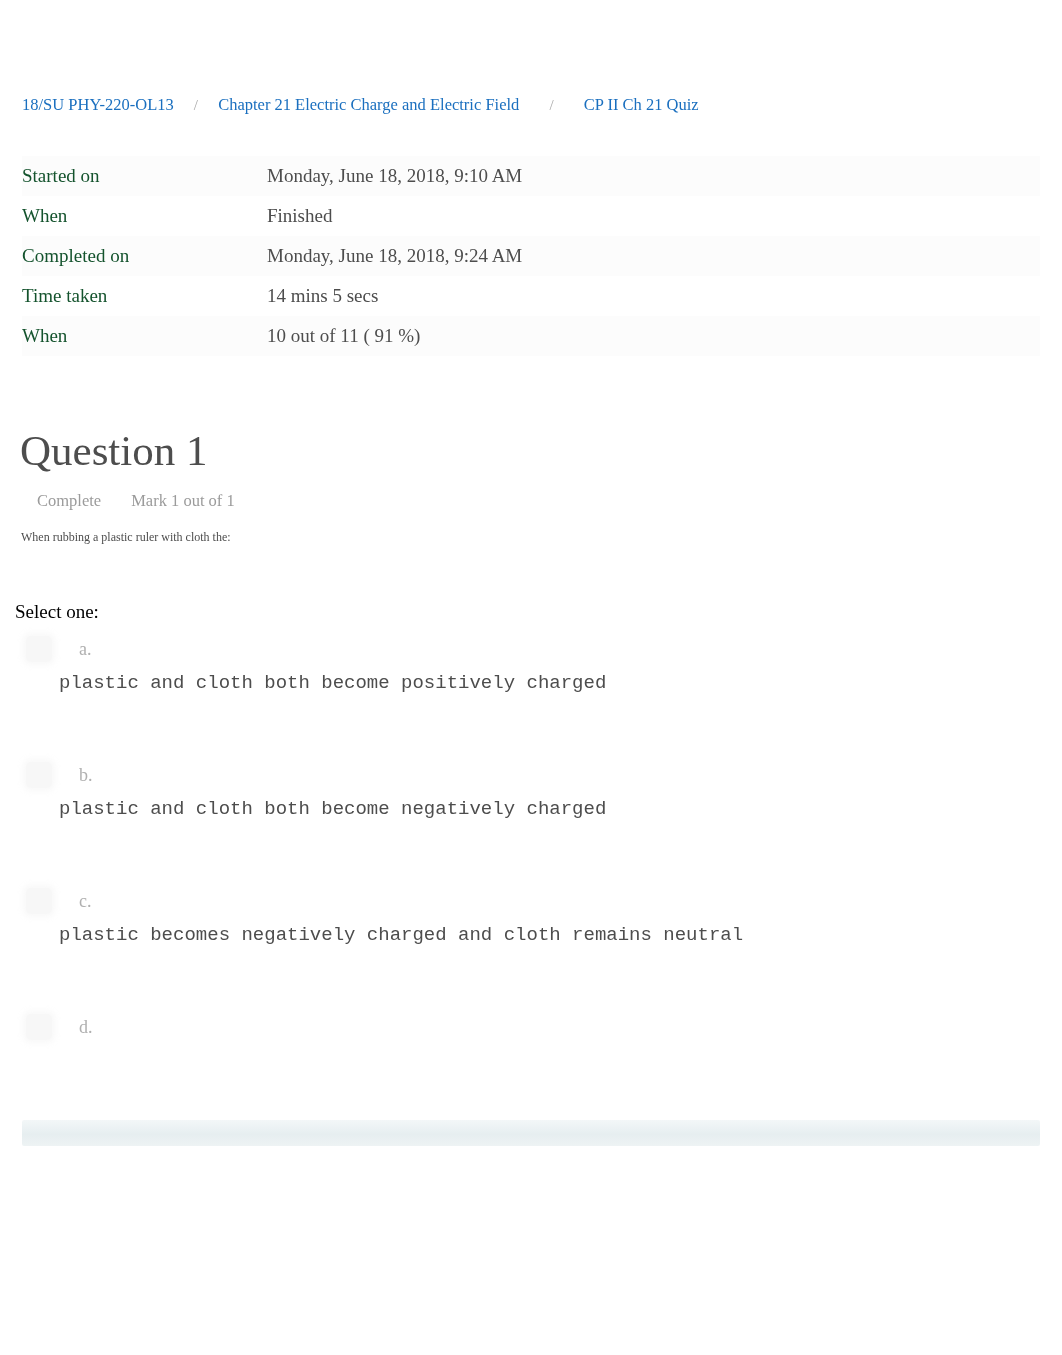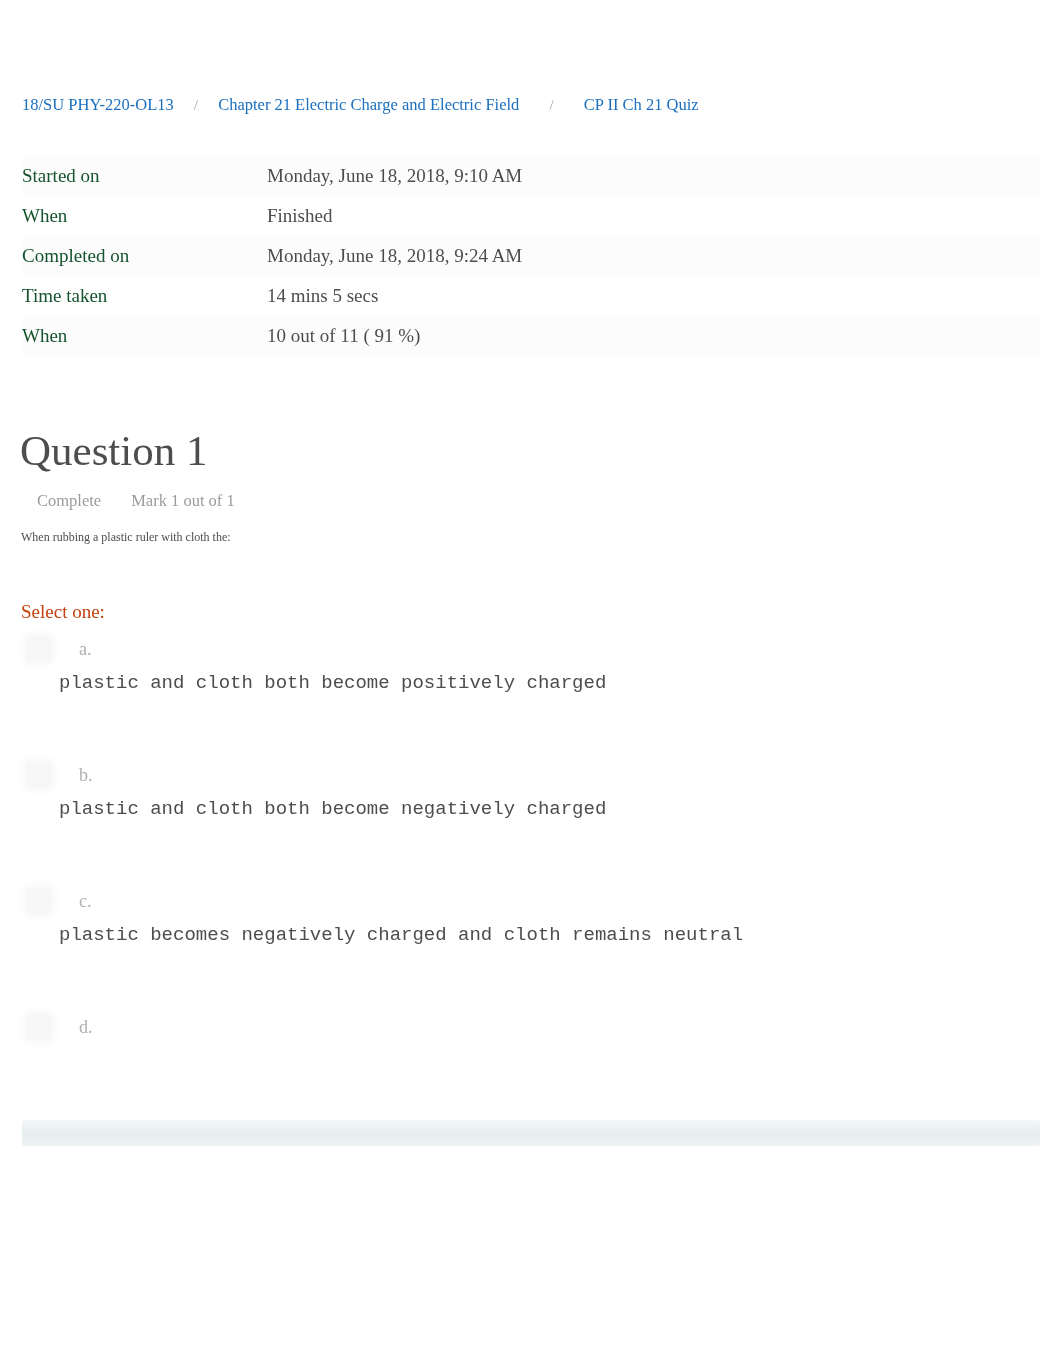--- a/index.html
+++ b/index.html
@@ -91,25 +91,25 @@
     position: absolute;
     left: 21px;
     top: 524px;
     font-size: 12px;
     line-height: 26px;
     color: #4d4d4d;
   }
 
   .select-one {
     position: absolute;
-    left: 21px;
+    left: 15px;
     top: 599px;
     font-size: 19px;
     line-height: 26px;
-    color: #c2410c;
+    color: #000000;
   }
 
   
   .answers {
     position: absolute;
     left: 0;
     top: 630px;
     width: 1062px;
   }
   .answer-row {

